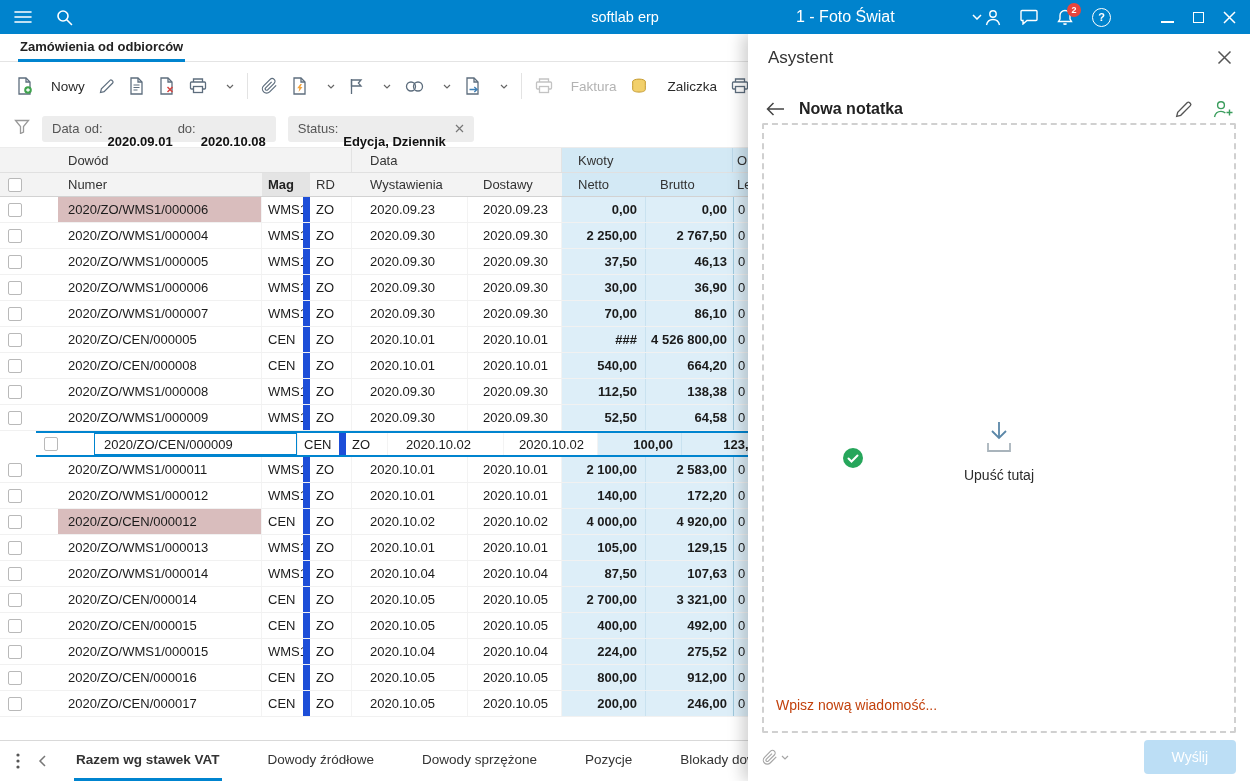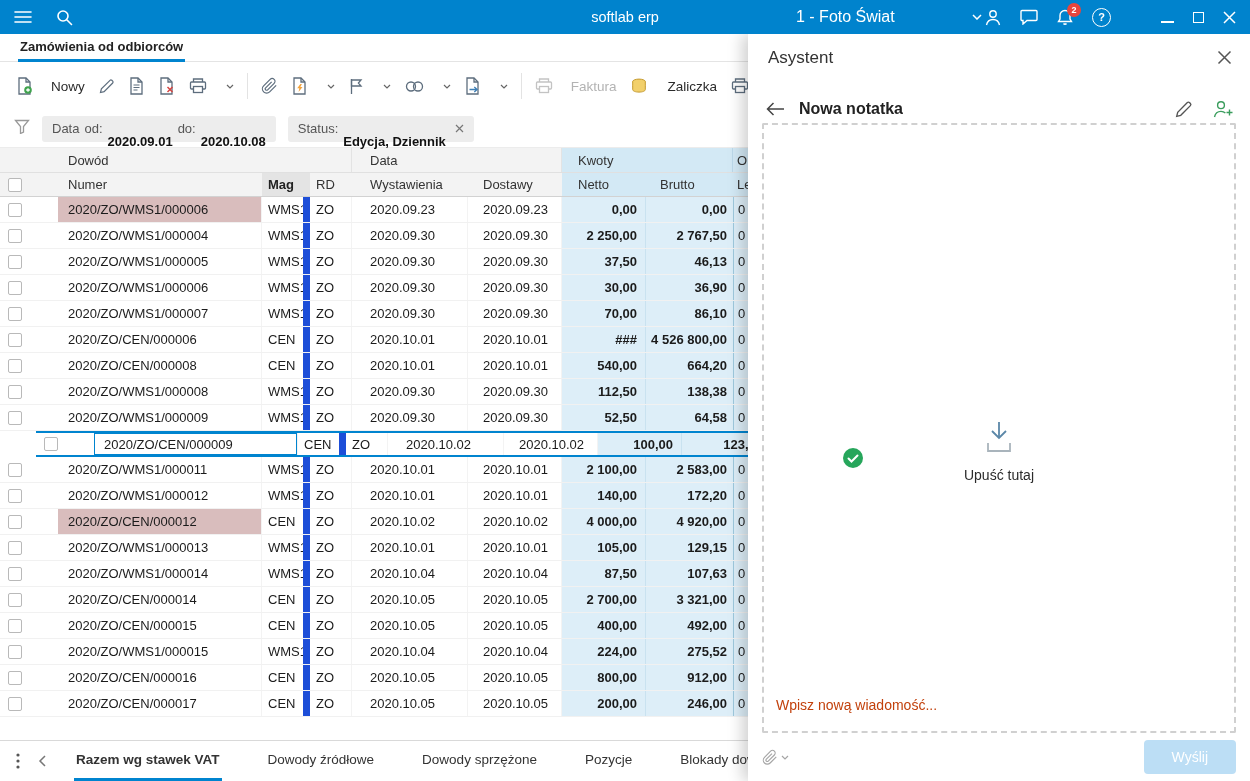--- a/index.html
+++ b/index.html
@@ -428,21 +428,21 @@
           <div class="c cell-dost">2020.09.30</div>
           <div class="c amt cell-netto">70,00</div>
           <div class="c amt cell-brutto">86,10</div>
           <div class="c cell-extra">0</div>
         </div>
         <div class="gr trow">
           <div class="c">
             <div class="cb"></div>
           </div>
           <div class="c"></div>
-          <div class="c cell-numer">2020/ZO/CEN/000006</div>
+          <div class="c cell-numer">2020/ZO/CEN/000005</div>
           <div class="c cell-mag">CEN</div>
           <div class="c cell-rd">ZO</div>
           <div class="c cell-wyst">2020.10.01</div>
           <div class="c cell-dost">2020.10.01</div>
           <div class="c amt cell-netto">###</div>
           <div class="c amt cell-brutto">4 526 800,00</div>
           <div class="c cell-extra">0</div>
         </div>
         <div class="gr trow">
           <div class="c">

